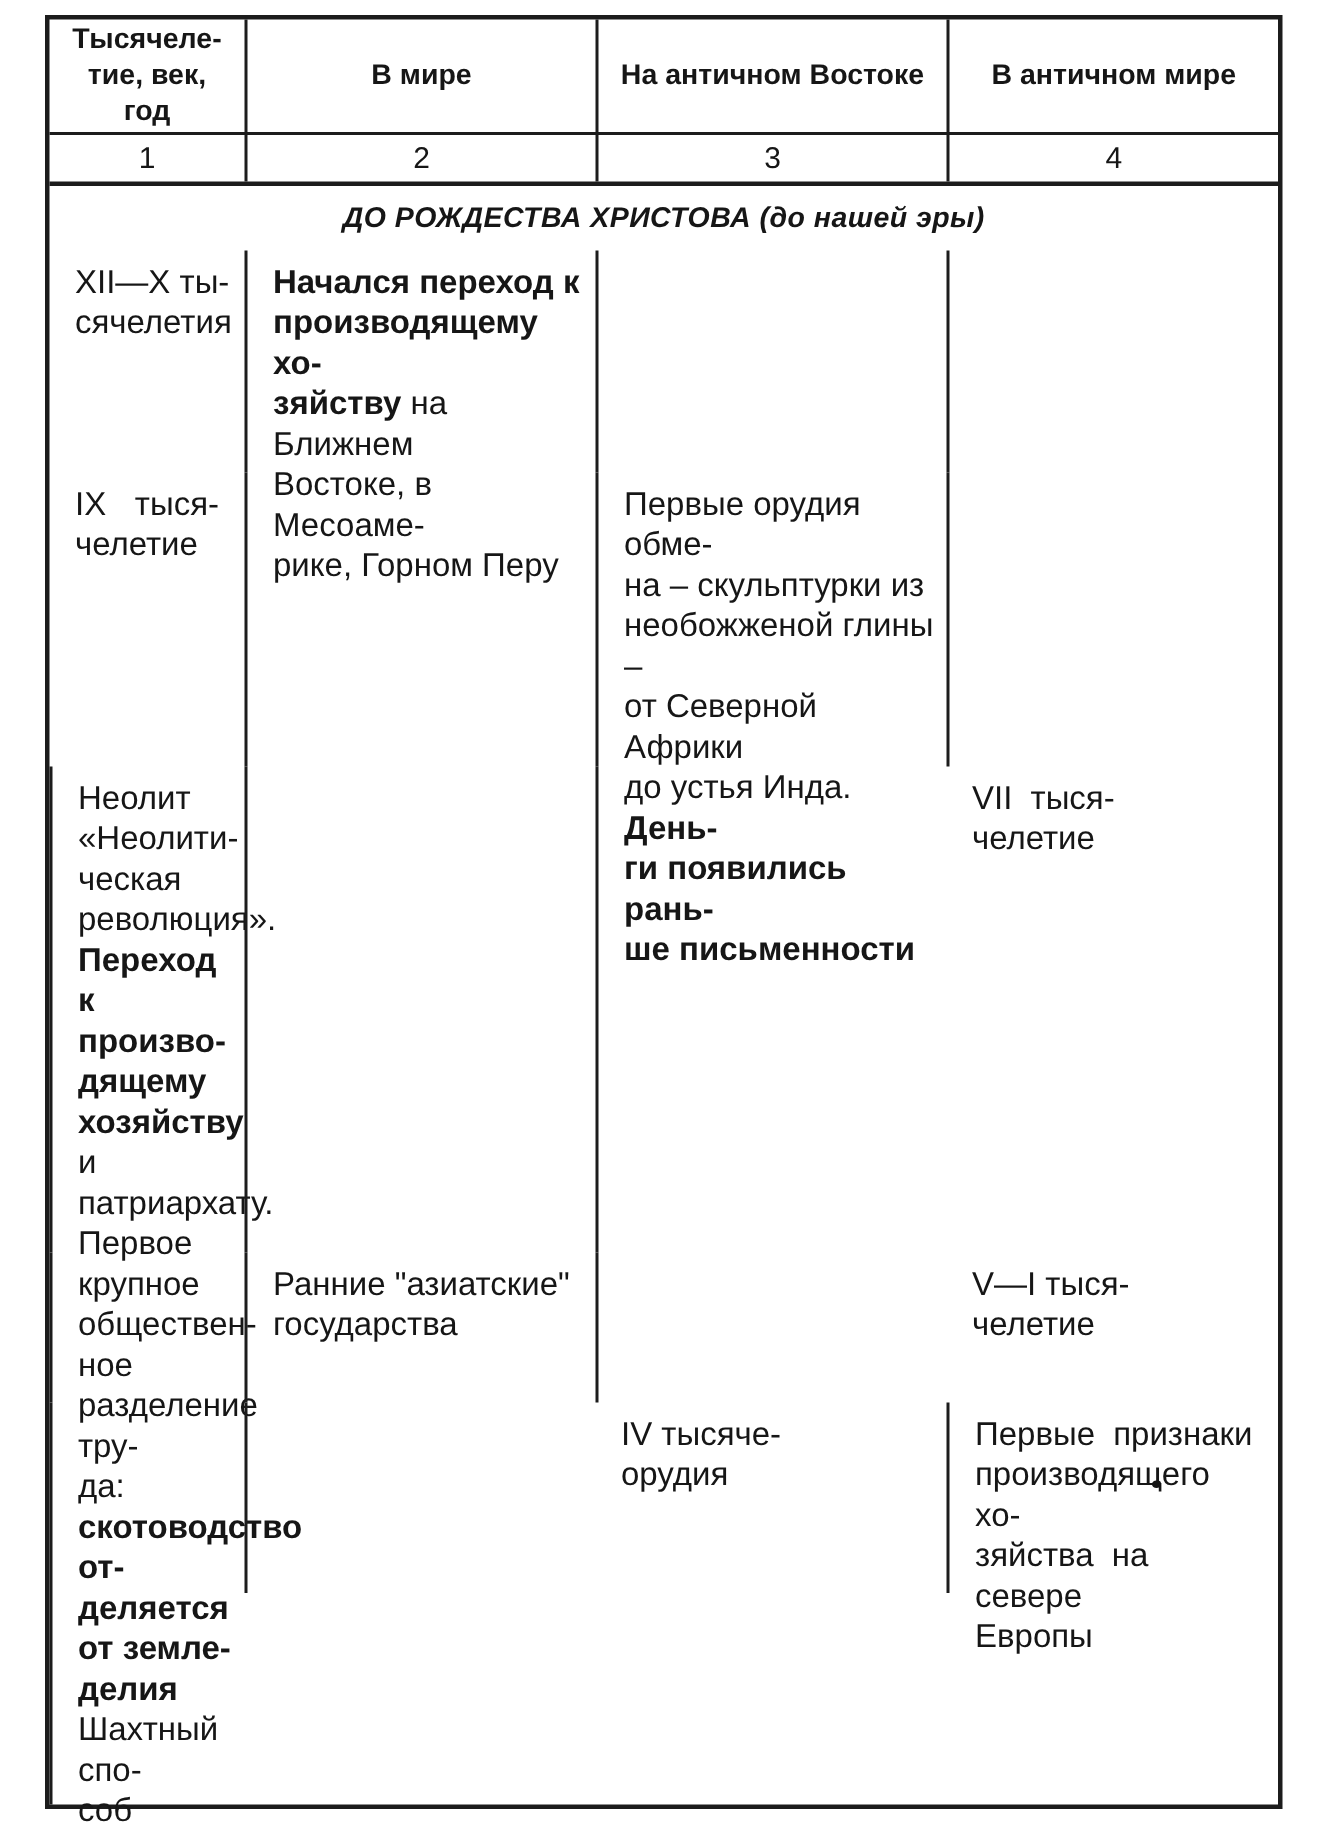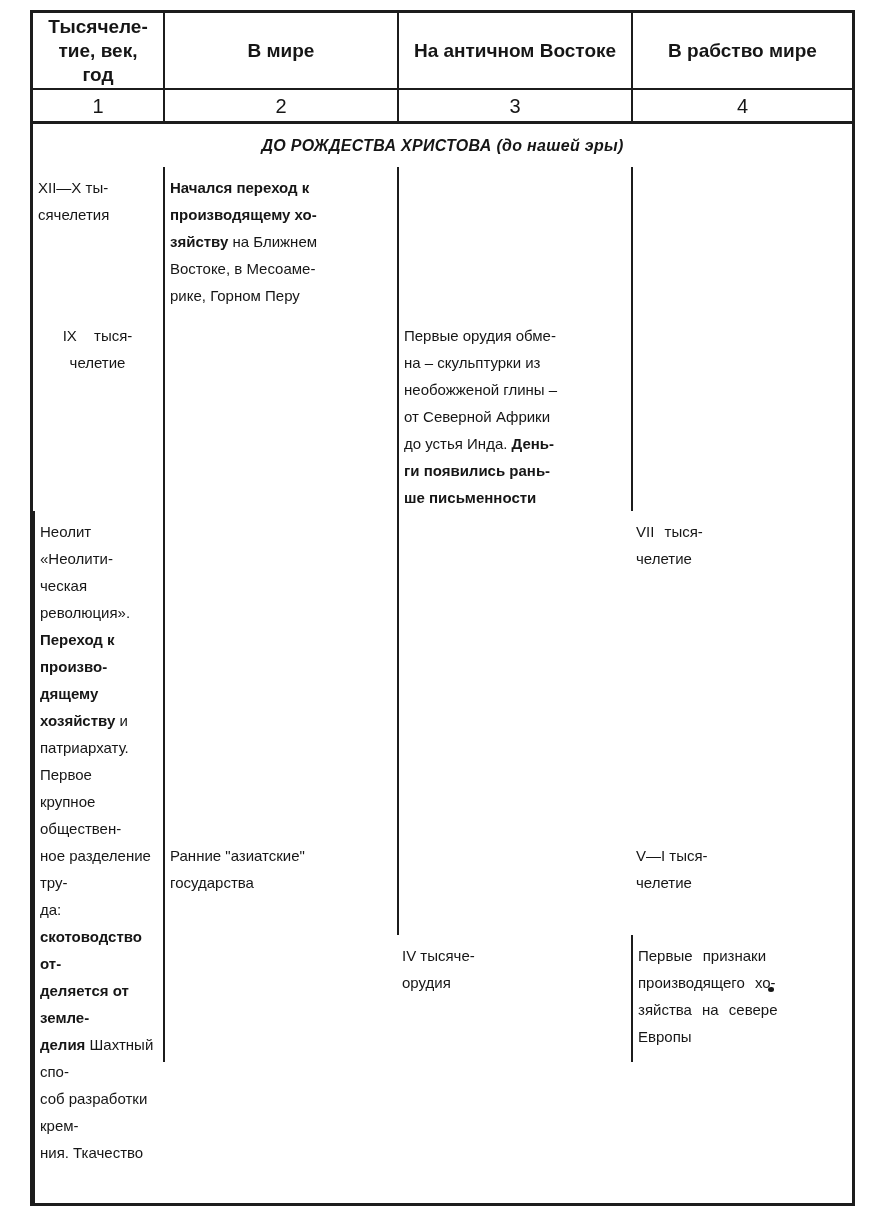--- a/index.html
+++ b/index.html
@@ -62,39 +62,39 @@
     line-height:20px;
   }
   
   .section{
     height:43px;
     display:flex;
     align-items:center;
     justify-content:center;
     font-weight:bold;
     font-style:italic;
-    font-size:16px;
+    font-size:19px;
     letter-spacing:0.3px;
   }
   
   .tbody{
     flex:1;
     display:grid;
     grid-template-columns:130px 234px 234px 1fr;
     grid-template-rows:148px 196px 324px 100px 127px 1fr;
   }
   .cell{
-    padding:7px 6px 0 5px;
-    font-size:15px;
+    padding:7px 6px 0 17px;
+    font-size:22px;
     line-height:27px;
     white-space:pre-line;
   }
   .bold{font-weight:bold;}
   .ls{letter-spacing:2.5px;}
-  .ws-wide{word-spacing:13px;text-align:center;}
+  .ws-wide{word-spacing:13px;}
   .ws-mid{word-spacing:6px;}
   .speck{
     position:absolute;
     left:768px; top:987px;
     width:6px; height:5px;
     background:var(--ink);
     border-radius:50% 40% 50% 50%;
   }
 </style>
 </head>
@@ -102,21 +102,21 @@
 
 <div class="page">
   <div class="table">
 
     <div class="thead grid4">
       <div class="hcell c1">Тысячеле-
 тие, век,
 год</div>
       <div class="hcell c2">В мире</div>
       <div class="hcell c3">На античном Востоке</div>
-      <div class="hcell c4">В рабство мире</div>
+      <div class="hcell c4">В античном мире</div>
     </div>
 
     <div class="tnums grid4">
       <div class="ncell c1">1</div>
       <div class="ncell c2">2</div>
       <div class="ncell c3">3</div>
       <div class="ncell c4">4</div>
     </div>
 
     <div class="section">ДО РОЖДЕСТВА ХРИСТОВА (до нашей эры)</div>

